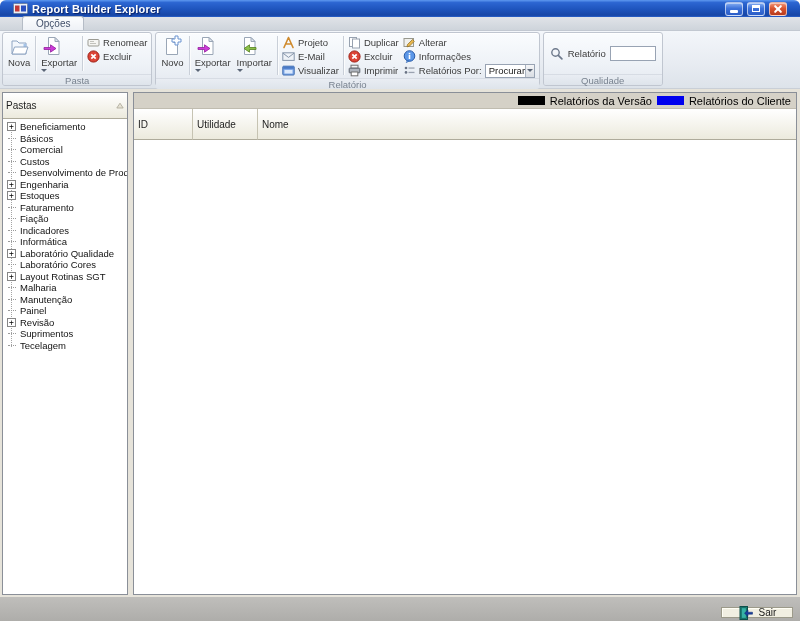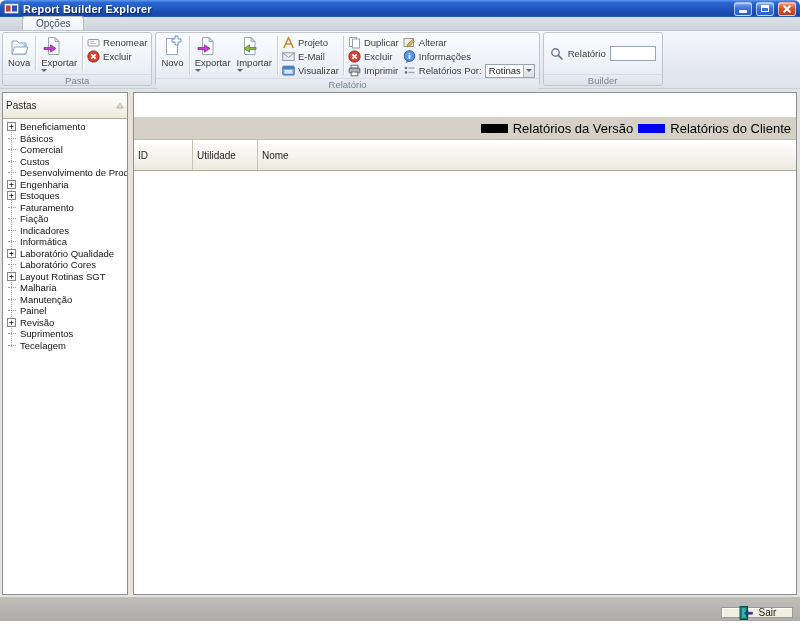--- a/index.html
+++ b/index.html
@@ -10,21 +10,21 @@
     position:relative;
     overflow:hidden;
     -webkit-font-smoothing:antialiased;
   }
   .window {
     position:absolute; left:0; top:0; width:800px; height:621px;
     background:#e6e3da; border-radius:6px 6px 0 0;
   }
   
   .titlebar {
-    height:17px; display:flex; align-items:center; gap:4px; padding:0 4px;
+    height:17px; display:flex; align-items:center; gap:4px; padding:0 13px;
     background:linear-gradient(180deg,#5e99f0 0%, #2c66d2 15%, #1e54bd 55%, #1746a6 90%, #2a62cc 100%);
     border-radius:6px 6px 0 0;
   }
   .title-text {
     flex:1; color:#fff; font-size:11px; font-weight:bold;
     text-shadow:1px 1px 1px rgba(0,10,60,.65); letter-spacing:.2px;
   }
   .win-btn {
     width:18px; height:14px; border-radius:3px; flex:none;
     border:1px solid rgba(255,255,255,.6);
@@ -111,23 +111,23 @@
     background:repeating-linear-gradient(180deg,#a5a5a5 0 1px,transparent 1px 2px); }
   .tree-row { height:11.5px; display:flex; align-items:center; font-size:9.5px; color:#111; position:relative; white-space:nowrap; }
   .plusbox { width:9px; height:9px; flex:none; border:1px solid #868686; background:#fff;
     margin-left:4px; margin-right:4px; font:8px/8px "DejaVu Sans Mono",monospace; text-align:center; color:#000; }
   .dash { width:8px; flex:none; border-top:1px dotted #9a9a9a; margin-left:5px; margin-right:4px; }
   .main-panel {
     position:absolute; left:133px; top:2px; right:3px; bottom:2px;
     background:#fff; border:1px solid #8a8f98; display:flex; flex-direction:column;
   }
   .legend-bar {
-    height:23px; flex:none; background:#d5d1c7; border-bottom:1px solid #c0bcb0;
+    height:16px; flex:none; background:#d5d1c7; border-bottom:1px solid #c0bcb0;
     display:flex; align-items:center; justify-content:flex-end; gap:5px; padding-right:5px;
-    font-size:13px; color:#000;margin-top:24px;
+    font-size:11px; color:#000;
   }
   .swatch { width:27px; height:9px; flex:none; }
   .cols { height:31px; flex:none; display:flex; }
   .col {
     background:linear-gradient(180deg,#ffffff,#eceadd);
     border-right:1px solid #c6c3b2; border-bottom:1px solid #aeab9b;
     font-size:10px; color:#1e1e1e; padding-left:4px; display:flex; align-items:center;
   }
   .col-id { width:59px; } .col-util { width:65px; } .col-nome { flex:1; border-right:none; }
   .list-body { flex:1; background:#fff; }
@@ -312,21 +312,21 @@
           </div>
           <div class="btn-small">
             <svg width="13" height="13" viewBox="0 0 13 13">
               <circle cx="3" cy="4" r="1.3" fill="#6a7384"></circle>
               <circle cx="3" cy="8.4" r="1.3" fill="#6a7384"></circle>
               <rect x="5.5" y="3.4" width="6" height="1.3" fill="#9aa2b0"></rect>
               <rect x="5.5" y="7.8" width="6" height="1.3" fill="#9aa2b0"></rect>
             </svg>
             <span>Relatórios Por:</span>
             <span class="combo">
-              <span>Rotinas</span>
+              <span>Procurar</span>
               <span class="combo-btn">
                   <span class="drop-arrow" style="margin-top:0"></span>
                 </span>
             </span>
           </div>
         </div>
       </div>
       <div class="group-caption">Relatório</div>
     </div>
 
@@ -334,21 +334,21 @@
       <div class="group-body" style="align-items:center;">
         <div class="search-row">
           <svg width="14" height="14" viewBox="0 0 14 14">
             <circle cx="5.5" cy="5.5" r="3.7" fill="none" stroke="#6e7a8c" stroke-width="1.4"></circle>
             <path d="M8.3 8.3l3.6 3.6" stroke="#6e7a8c" stroke-width="1.7" stroke-linecap="round"></path>
           </svg>
           <span style="font-size:9.5px;color:#3b3b3b;">Relatório</span>
           <input class="search-input" type="text" value="" style="">
         </div>
       </div>
-      <div class="group-caption">Builder</div>
+      <div class="group-caption">Qualidade</div>
     </div>
   </div>
 
   <div class="content">
 
     <div class="tree-panel">
       <div class="tree-header">
         <span>Pastas</span>
         <svg width="8" height="7" viewBox="0 0 8 7">
           <path d="M4 1.2L7.2 6H0.8z" fill="#e6e2d4" stroke="#aaa695" stroke-width="0.8"></path>

